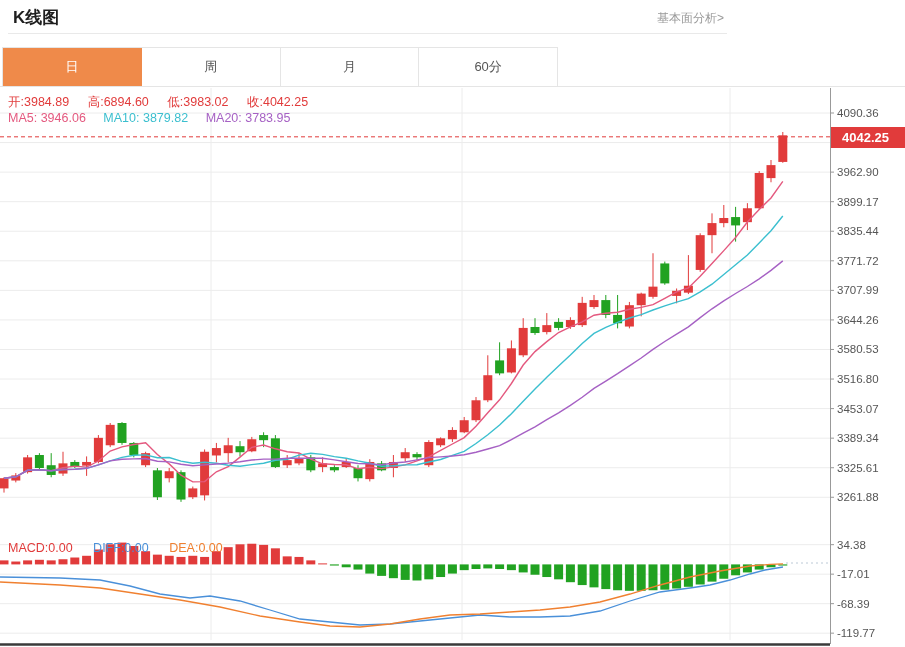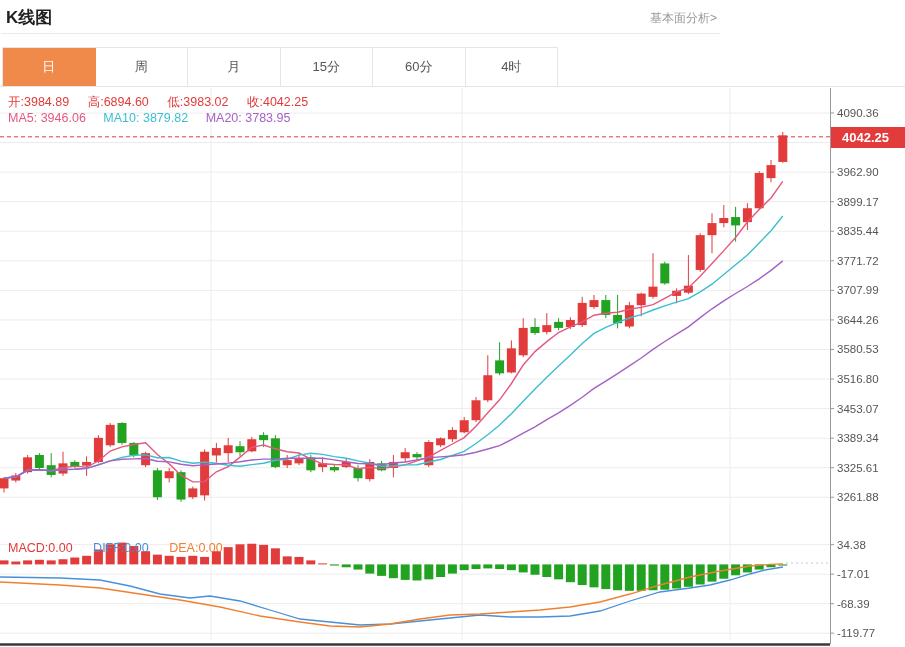--- a/index.html
+++ b/index.html
@@ -1,18 +1,18 @@
 <!DOCTYPE html>
 <html style="--tab-active: #ef8a4a; --up: #e13b3b; --down: #21a221; --ma5: #e4597f; --ma10: #3bbfcf; --ma20: #a661c4; --diff: #4a90d9; --dea: #f08030;"><head>
 <meta charset="utf-8">
 <style>
   html,body{margin:0;padding:0;background:#fff;}
   .page{position:relative;width:905px;height:647px;background:#fff;overflow:hidden;
         font-family:"Liberation Sans","DejaVu Sans",sans-serif;}
-  .header{position:absolute;top:0;left:1px;width:719px;height:33px;
+  .header{position:absolute;top:0;left:8px;width:719px;height:33px;
           border-bottom:1px solid #e9e9e9;background:#fff;}
   .title{position:absolute;left:5px;top:6px;font-size:17px;font-weight:bold;color:#1f1f1f;}
   .fund-link{position:absolute;right:3px;top:10px;font-size:12px;color:#999;cursor:pointer;}
   .tabstrip{position:absolute;top:47px;left:0;width:905px;height:39px;
             border-bottom:1px solid #e5e5e5;background:#fff;}
   .tabs{display:flex;height:39px;margin-left:2px;width:556px;
         border-left:1px solid #e5e5e5;border-top:1px solid #e5e5e5;box-sizing:border-box;}
   .tab{flex:1;height:100%;line-height:38px;text-align:center;font-size:13px;color:#555;
        border-right:1px solid #e5e5e5;background:#fff;cursor:pointer;box-sizing:border-box;}
   .tab.active{background:var(--tab-active,#ef8a4a);color:#fff;border-right-color:var(--tab-active,#ef8a4a);}
@@ -322,23 +322,21 @@
   <div class="header">
     <div class="title">K线图</div>
     <div class="fund-link">基本面分析&gt;</div>
   </div>
 
   <div class="tabstrip">
     <div class="tabs" id="tabs">
         <div class="tab active">日</div>
         <div class="tab">周</div>
         <div class="tab">月</div>
-        <div class="tab">15分</div>
         <div class="tab">60分</div>
-        <div class="tab">4时</div>
       </div>
   </div>
 
   <div class="quote-row">
     <span class="pair"><span>开:</span><span>3984.89</span></span>
     <span class="pair"><span>高:</span><span>6894.60</span></span>
     <span class="pair"><span>低:</span><span>3983.02</span></span>
     <span class="pair"><span>收:</span><span>4042.25</span></span>
   </div>
 

